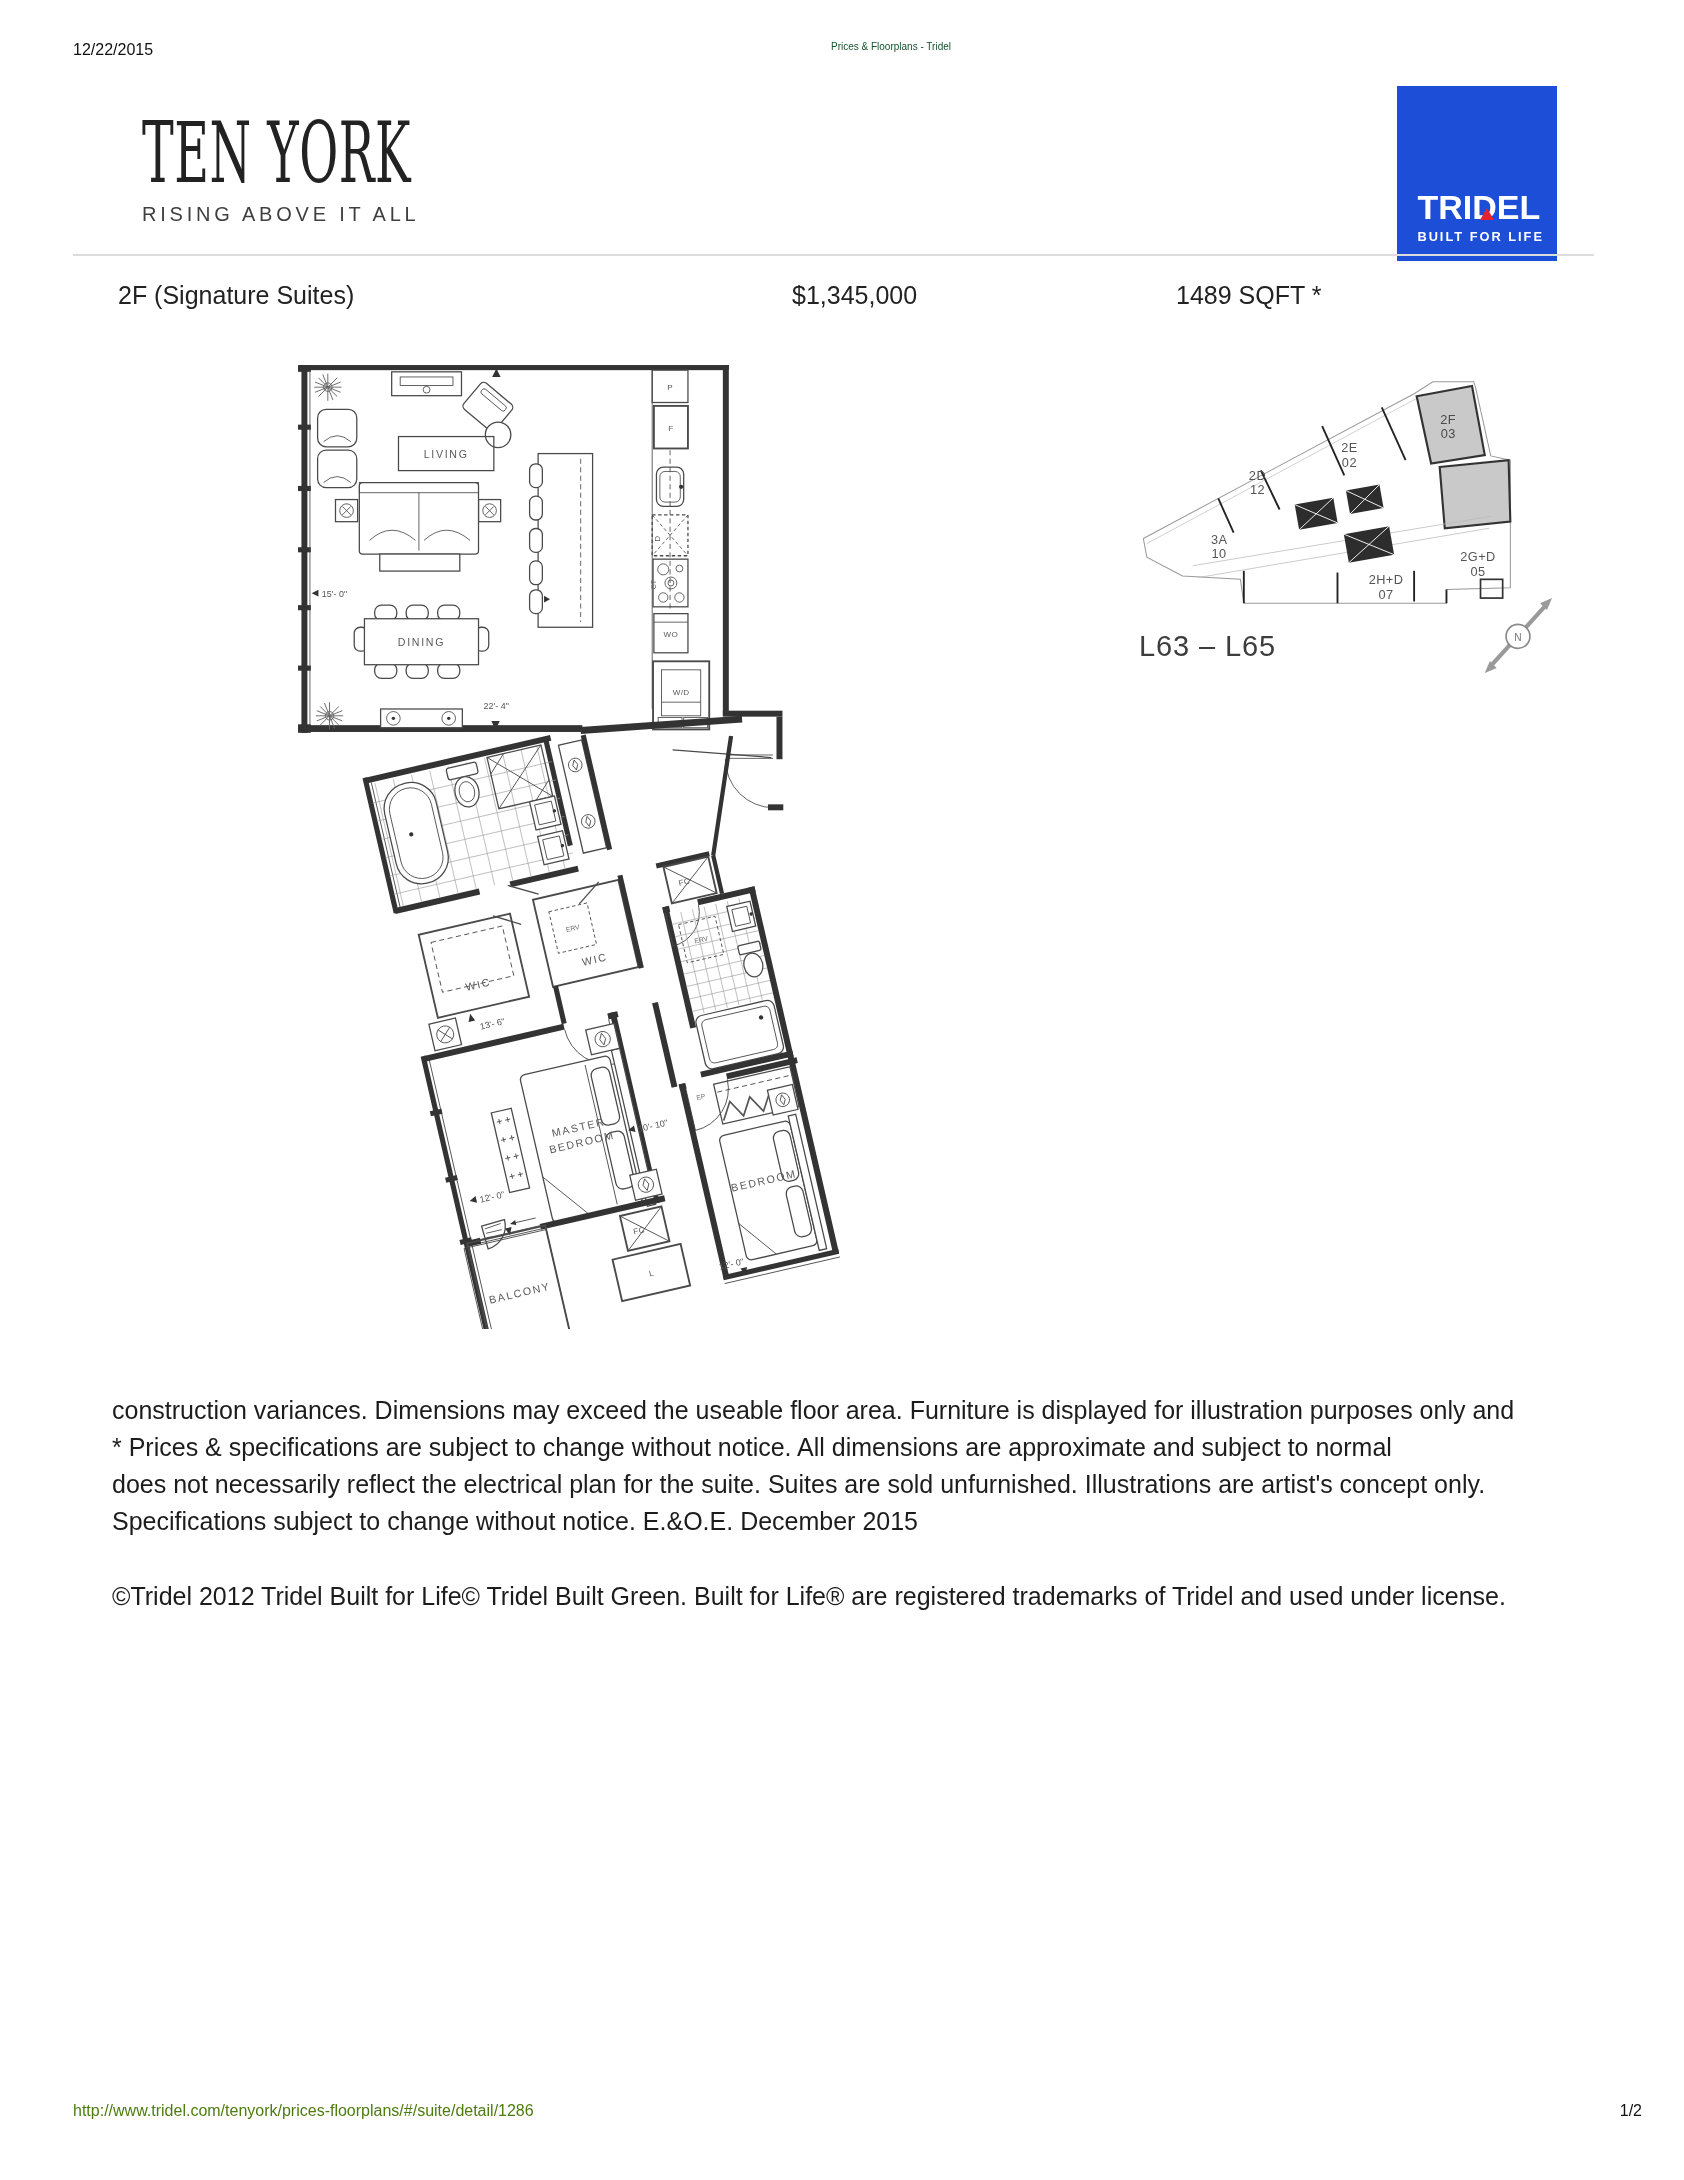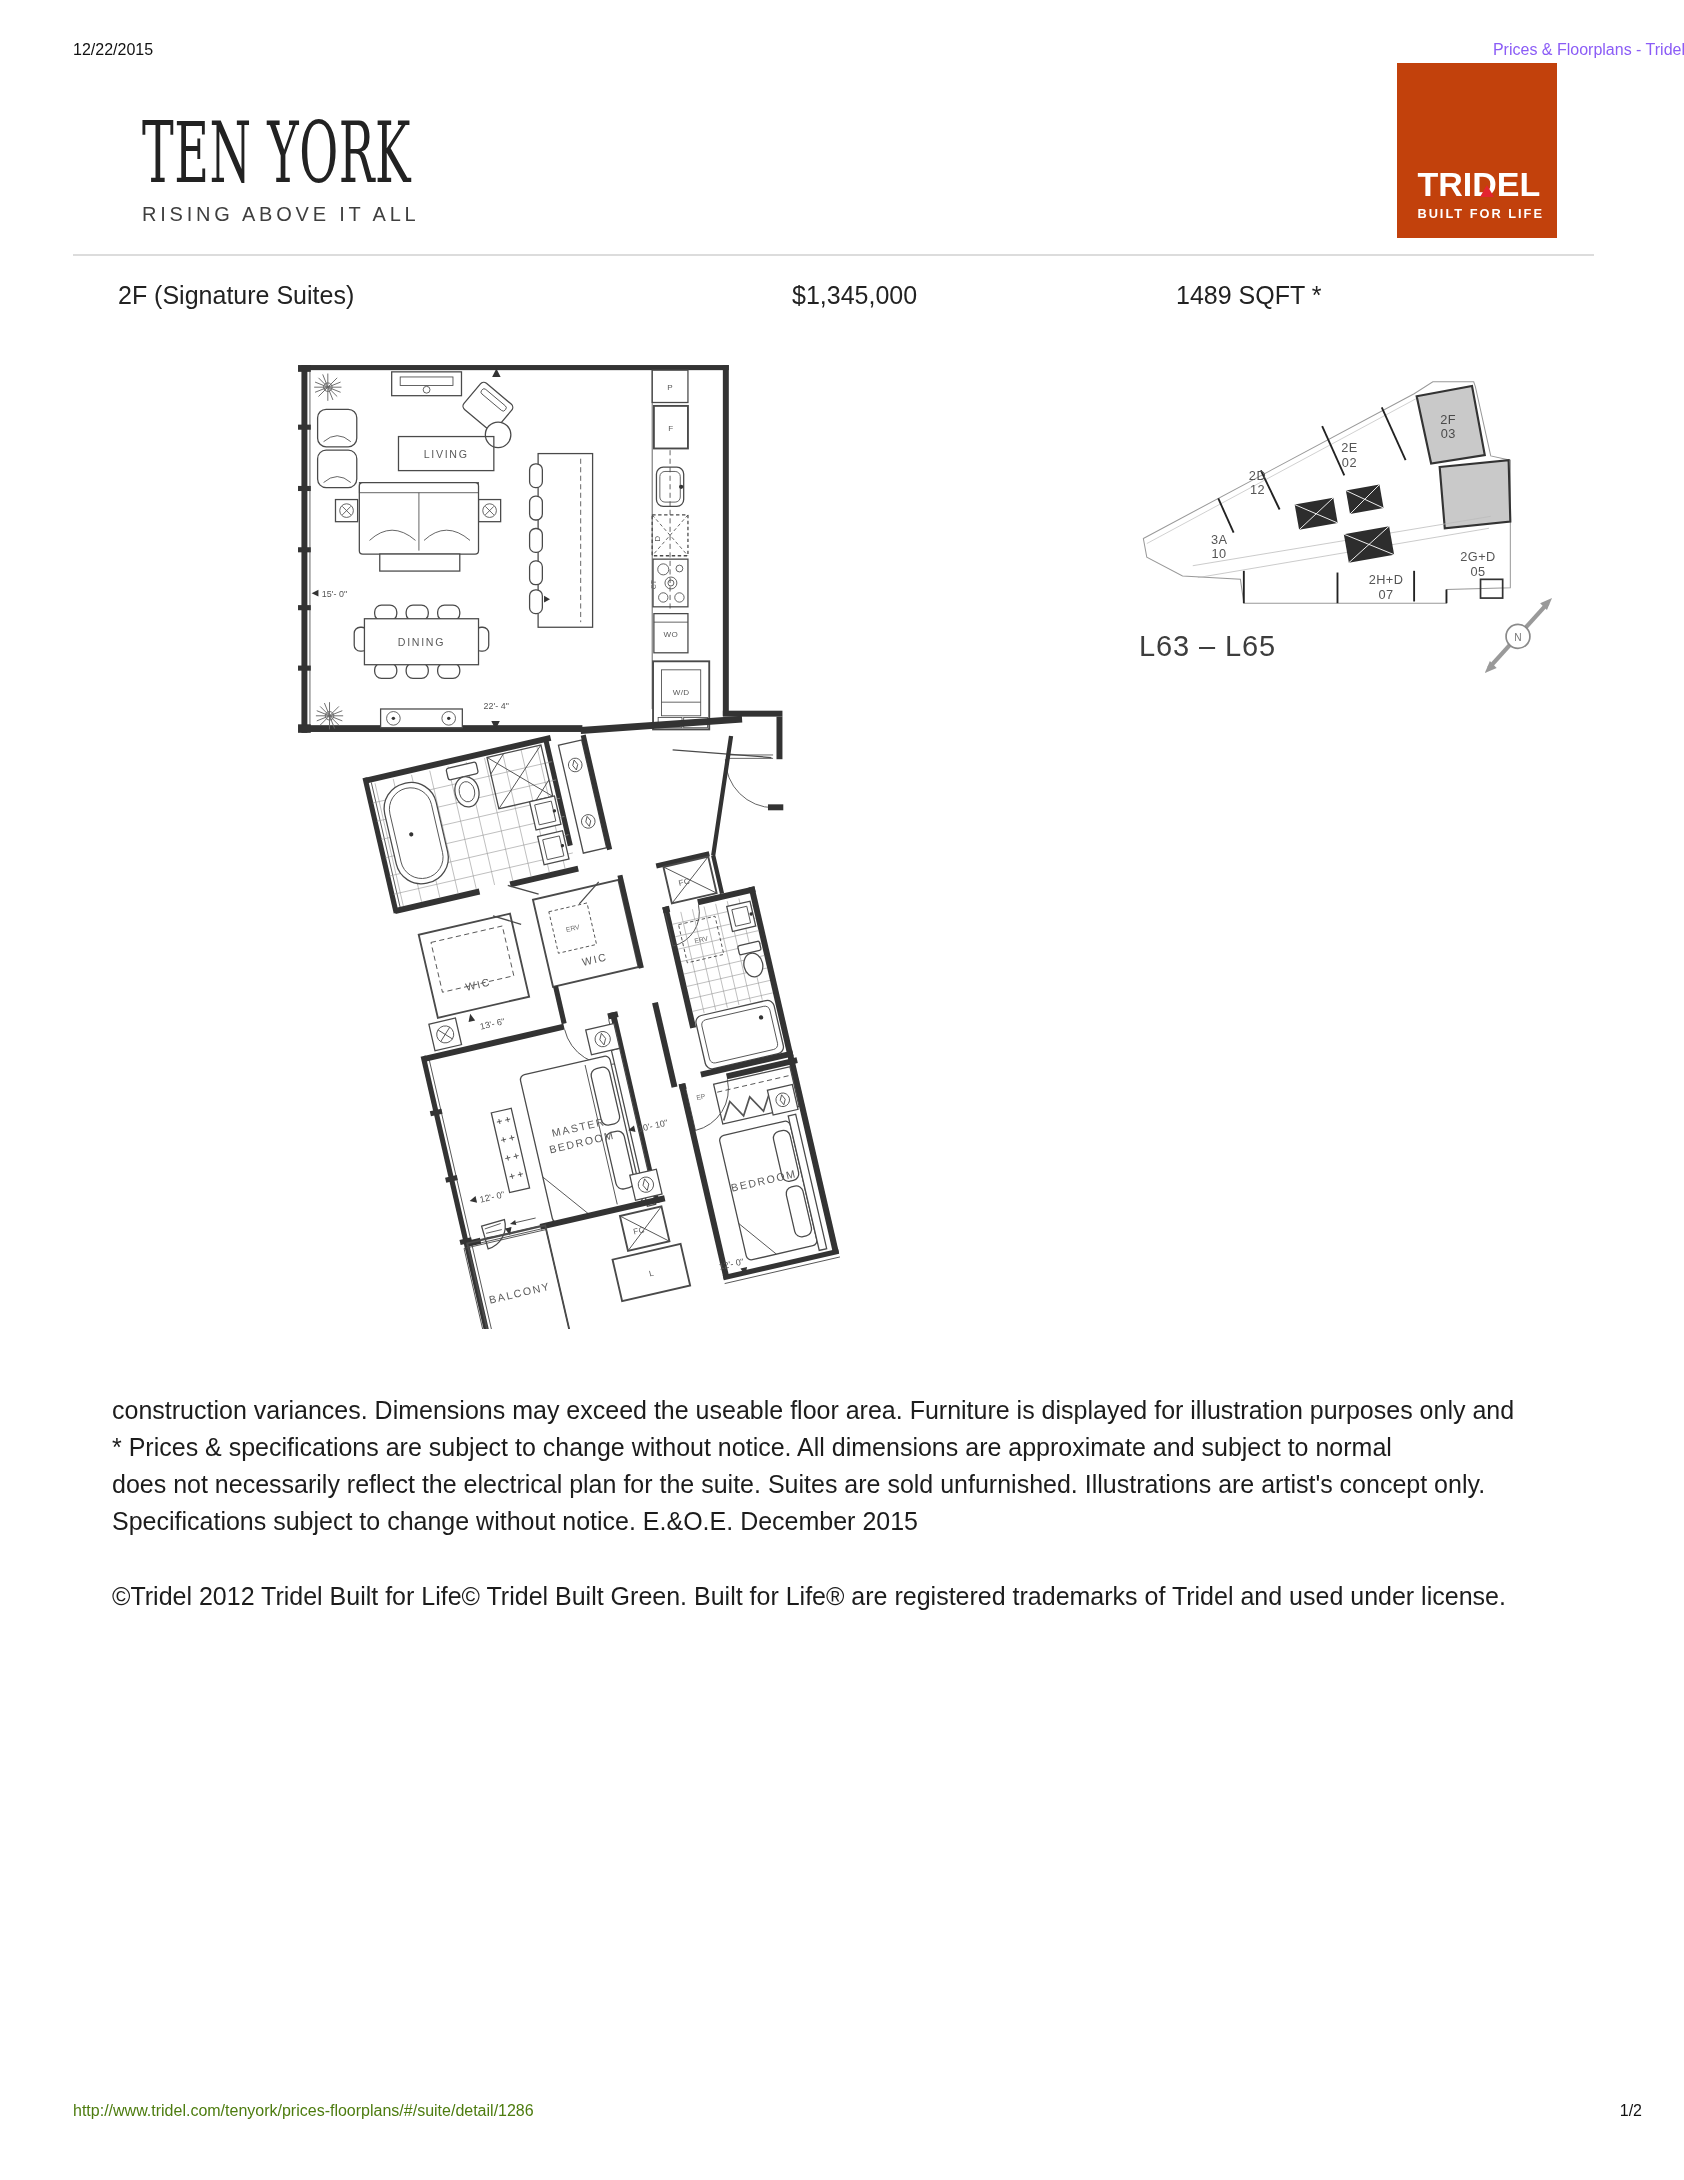--- a/index.html
+++ b/index.html
@@ -1,30 +1,30 @@
 <!DOCTYPE html>
 <html style="font-size:13.6px"><head>
 <meta charset="utf-8">
 <style>
   html,body{margin:0;padding:0}
   body{
     position:relative;width:1685px;height:2181px;background:#fff;
     font-family:"Liberation Sans",sans-serif;color:#1c1c1c;overflow:hidden;
   }
   .hdr-date{position:absolute;left:73px;top:41px;font-size:16px;color:#111}
-  .hdr-title{position:absolute;left:97px;right:0;top:41px;text-align:right;font-size:16px;color:#8b5cf6}
+  .hdr-title{position:absolute;left:97px;right:0;top:41px;text-align:center;font-size:10px;color:#14532d}
 
   .tenyork{position:absolute;left:142px;top:118px}
   .tenyork-name{
     display:block;font-family:"DejaVu Serif",serif;font-size:85px;line-height:70px;
     color:#222;white-space:nowrap;transform:scaleX(.56);transform-origin:left top;letter-spacing:0.9px;
   }
   .tenyork-tag{display:block;margin-top:15.3px;font-size:20px;letter-spacing:3.8px;color:#3f3f3f}
 
-  .tridel{position:absolute;left:1397px;top:63px;width:160px;height:175px;background:#c2410c}
+  .tridel{position:absolute;left:1397px;top:86px;width:160px;height:175px;background:#1d4ed8}
   .tridel-word{position:absolute;left:20.4px;bottom:37px;color:#fff;font-weight:bold;font-size:34px;line-height:34px}
   .tridel-tri{position:absolute;left:83px;bottom:41px;width:0;height:0;
     border-left:7.7px solid transparent;border-right:7.7px solid transparent;border-bottom:12.8px solid #e32430}
   .tridel-tag{position:absolute;left:20.4px;bottom:17px;color:#fff;font-weight:bold;font-size:12.8px;letter-spacing:2px;white-space:nowrap}
 
   .divider{position:absolute;left:73px;top:254px;width:1521px;height:1.7px;background:#dcdcdc}
 
   .suite-model{position:absolute;left:118px;top:281px;font-size:25px;color:#222}
   .suite-price{position:absolute;left:792px;top:281px;font-size:25px;color:#222}
   .suite-area{position:absolute;left:1176px;top:281px;font-size:25px;color:#222}

